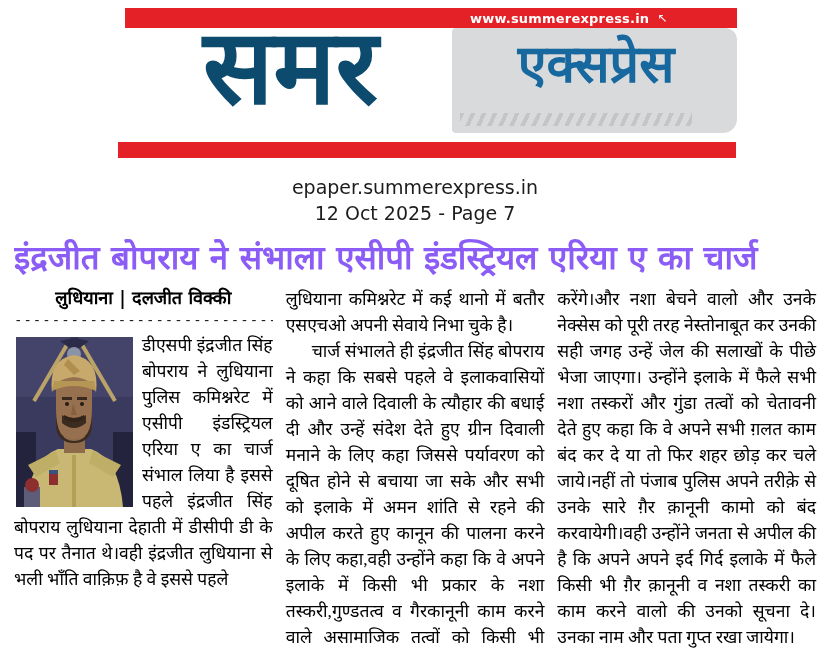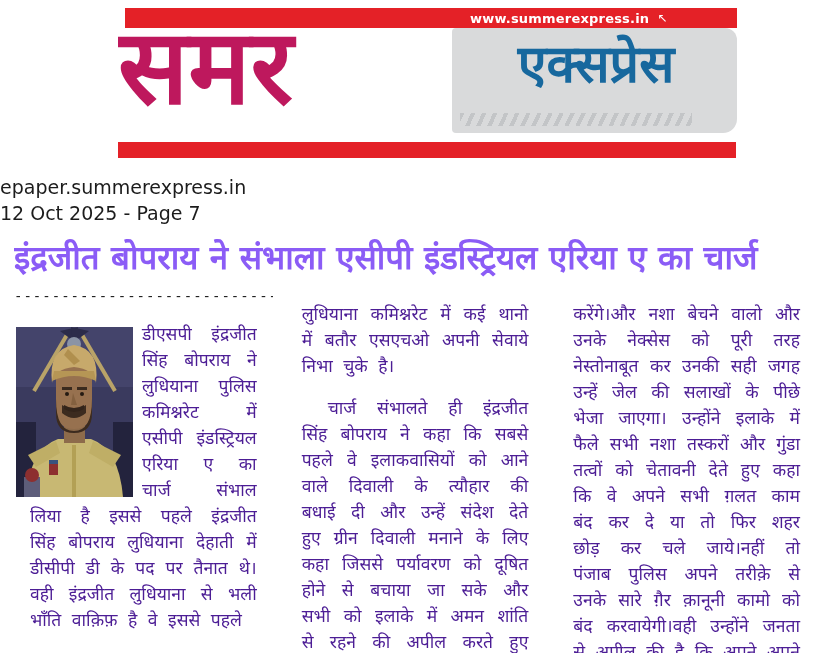--- a/index.html
+++ b/index.html
@@ -18,55 +18,55 @@
     margin-left:345px;color:#fff;font-weight:bold;font-size:13px;letter-spacing:.2px;
     white-space:nowrap;
   }
   .mh-cursor{color:#fff;font-size:12px;margin-left:8px;}
   .mh-graybox{
     position:absolute;left:452px;top:28px;width:285px;height:105px;
     background:#d9dadb;border-radius:4px 12px 14px 4px;
   }
   .mh-logo-main{
     position:absolute;left:118px;top:2px;width:345px;height:140px;
-    color:#be185d;font-weight:bold;font-size:104px;line-height:130px;
-    text-align:left;overflow:hidden;
+    color:#0c4a6e;font-weight:bold;font-size:104px;line-height:130px;
+    text-align:center;overflow:hidden;
     font-family:"DejaVu Serif","Liberation Serif",serif;
   }
   .mh-logo-sub{
     position:absolute;left:462px;top:28px;width:268px;height:78px;
     color:#17689e;font-weight:bold;font-size:52px;line-height:72px;
     text-align:center;overflow:hidden;
     font-family:"DejaVu Serif","Liberation Serif",serif;
   }
   .mh-chevrons{
     position:absolute;left:460px;top:113px;width:232px;height:13px;
     background:repeating-linear-gradient(115deg,#c3c5c7 0 4px,transparent 4px 10px);
   }
   .mh-bottomstrip{
     position:absolute;left:118px;top:142px;width:618px;height:16px;background:#e42127;
   }
   
-  .meta{ margin-top:12px;line-height:26px;font-size:19px;color:#1c1c1c;}
+  .meta{ text-align:center;margin-top:12px;line-height:26px;font-size:19px;color:#1c1c1c;}
   
   .headline{
     margin:10px 14px 0 14px;
     font-size:33px;font-weight:bold;line-height:44px;color:#8b5cf6;
     font-family:"DejaVu Serif","Liberation Serif",serif;
     white-space:nowrap;overflow:hidden;
   }
   
   .columns{
     display:flex;gap:13px;padding:6px 14px 0 14px;align-items:flex-start;
   }
   .col{flex:1 1 0;min-width:0;}
   .body-text{
-    font-size:17.5px;line-height:26px;text-align:justify;color:#4c1d95;
-    font-family:Liberation Mono, monospace;
-    margin:16px;
+    font-size:17.5px;line-height:26px;text-align:justify;color:#000000;
+    font-family:Liberation Serif, serif;
+    margin:0;
   }
   .byline{
     text-align:center;font-weight:bold;font-size:18px;line-height:24px;color:#000;
     font-family:"DejaVu Serif","Liberation Serif",serif;
   }
   .dash-sep{
     text-align:left;font-size:14px;line-height:20px;letter-spacing:1px;color:#222;
     white-space:nowrap;overflow:hidden;margin-bottom:2px;
     font-family:"DejaVu Sans Mono","Liberation Mono",monospace;
   }
@@ -95,20 +95,21 @@
 <div class="meta">
   <div>epaper.summerexpress.in</div>
   <div>12 Oct 2025 - Page 7</div>
 </div>
 
 <h1 class="headline">इंद्रजीत बोपराय ने संभाला एसीपी इंडस्ट्रियल एरिया ए का चार्ज</h1>
 
 <div class="columns">
 
   <div class="col">
+    <div class="byline">लुधियाना | दलजीत विक्की</div>
     <div class="dash-sep">--------------------------------</div>
     <div>
       <div class="photo">
         <svg width="117" height="170" viewBox="0 0 117 170" xmlns="http://www.w3.org/2000/svg">
           <rect x="0" y="0" width="117" height="170" fill="#3a3a5e"></rect>
           <rect x="0" y="0" width="117" height="60" fill="#44446b"></rect>
 
           <line x1="18" y1="64" x2="52" y2="6" stroke="#b9a368" stroke-width="4"></line>
           <line x1="99" y1="64" x2="65" y2="6" stroke="#b9a368" stroke-width="4"></line>
           <polygon points="44,4 62,0 60,16" fill="#2c2c4a"></polygon>

